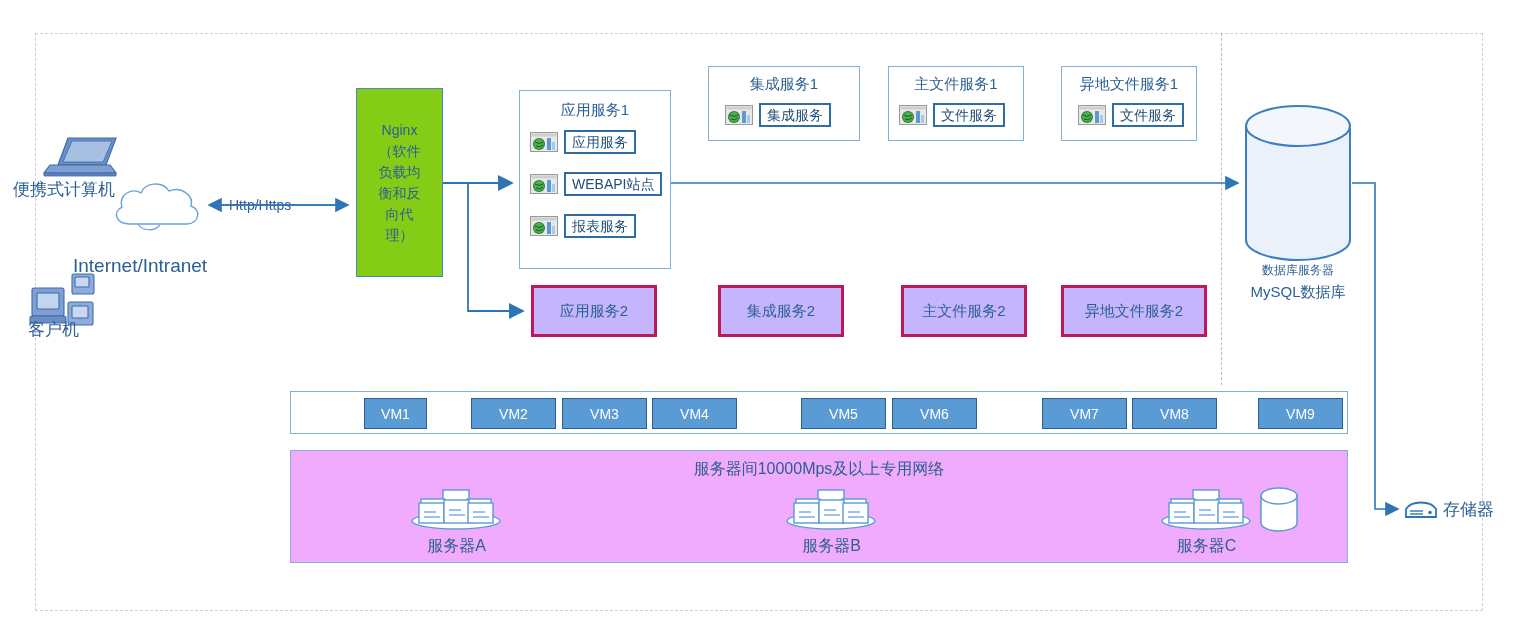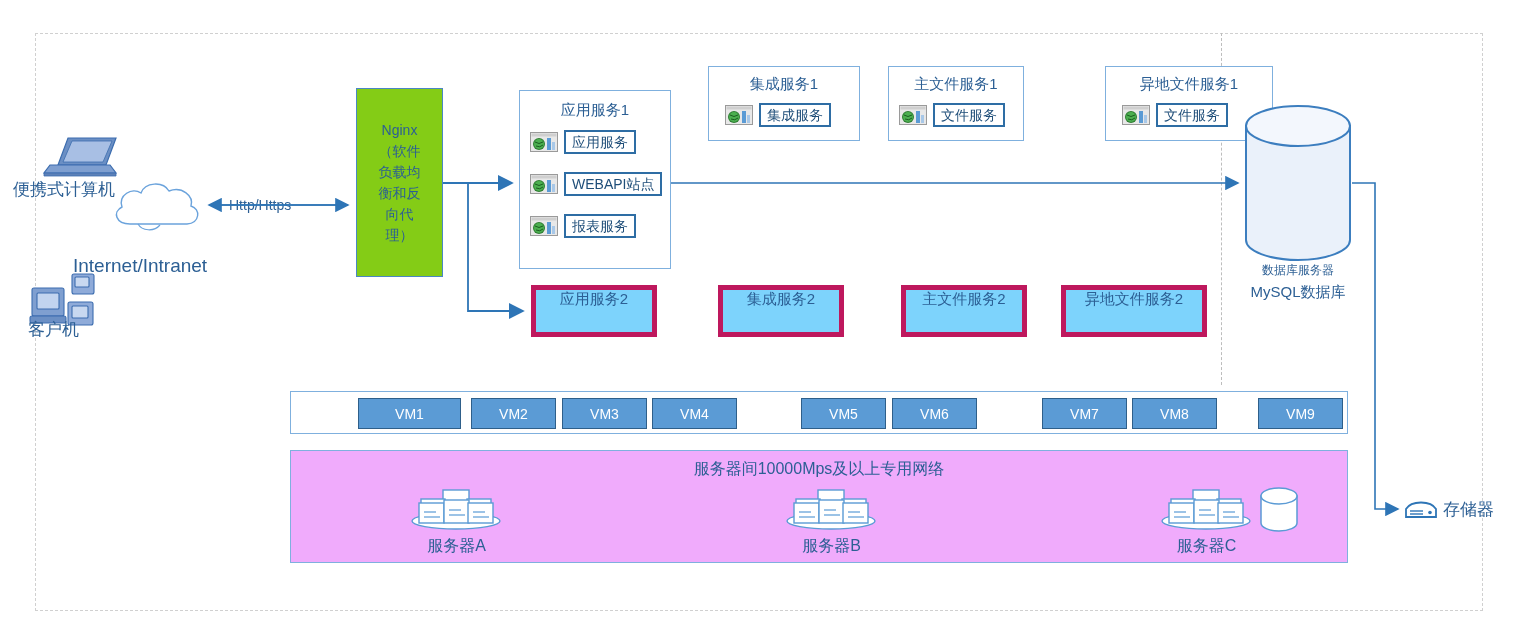--- a/index.html
+++ b/index.html
@@ -7,21 +7,21 @@
   #stage{position:relative;width:1518px;height:644px;overflow:hidden;background:#fff;}
 
   .abs{position:absolute;box-sizing:border-box;}
 
   
   #outer-frame{left:35px;top:33px;width:1448px;height:578px;border:1px dashed #d0d0d0;}
   
   #divider{left:1221px;top:33px;width:0;height:352px;border-left:1px dashed #bdbdbd;}
 
   
-  .box{border:5px solid #be185d;background:#7dd3fc;display:flex;
+  .box{border:3px solid #be185d;background:#c4b5fd;display:flex;align-items:center;
        justify-content:center;color:#2c5f94;font-size:15px;}
 
   .svc-group{border:1px solid #7fb0de;background:#fff;}
 
   .grp-title{position:absolute;left:0;right:0;text-align:center;color:#2c5f94;font-size:15px;}
 
   .svc-row{position:absolute;display:flex;align-items:center;gap:6px;}
   .iis-icon{width:28px;height:20px;position:relative;flex:0 0 auto;}
   .svc-label{border:2px solid #2e6da4;background:#fff;color:#1f4e79;font-size:14px;
              padding:1px 6px;line-height:18px;white-space:nowrap;}
@@ -175,21 +175,21 @@
           <path d="M4 12 a5 5 0 0 1 10 0 a5 5 0 0 1 -10 0" fill="#4caf50"></path>
           <path d="M5 10 q4 3 8 0 M6 14 q4 2 7 -1" stroke="#1b5e20" fill="none" stroke-width="1"></path>
           <rect x="17" y="6" width="4" height="12" fill="#5b9bd5"></rect>
           <rect x="22" y="10" width="3" height="8" fill="#a8c8e8"></rect>
         </svg>
       </span>
       <span class="svc-label">文件服务</span>
     </div>
   </div>
 
-  <div class="svc-group abs" style="left:1105px;top:66px;width:168px;height:75px;">
+  <div class="svc-group abs" style="left:1061px;top:66px;width:136px;height:75px;">
     <div class="grp-title" style="top:8px;">异地文件服务1</div>
     <div class="svc-row" style="left:16px;top:36px;">
       <span class="iis-icon">
         <svg width="28" height="20" viewBox="0 0 28 20">
           <rect x="0.5" y="0.5" width="27" height="19" fill="#e8e8e8" stroke="#9a9a9a"></rect>
           <rect x="1.5" y="1.5" width="25" height="3" fill="#cfcfcf"></rect>
           <circle cx="9" cy="12" r="6" fill="#2e7d32"></circle>
           <path d="M4 12 a5 5 0 0 1 10 0 a5 5 0 0 1 -10 0" fill="#4caf50"></path>
           <path d="M5 10 q4 3 8 0 M6 14 q4 2 7 -1" stroke="#1b5e20" fill="none" stroke-width="1"></path>
           <rect x="17" y="6" width="4" height="12" fill="#5b9bd5"></rect>
@@ -216,21 +216,21 @@
     <span>集成服务2</span>
   </div>
   <div class="box abs" style="left:901px;top:285px;width:126px;height:52px;">
     <span>主文件服务2</span>
   </div>
   <div class="box abs" style="left:1061px;top:285px;width:146px;height:52px;">
     <span>异地文件服务2</span>
   </div>
 
   <div class="vm-strip abs" style="left:290px;top:391px;width:1058px;height:43px;">
-    <div class="vm abs" style="left:67px;top:6px;width:103px;height:31px;">
+    <div class="vm abs" style="left:73px;top:6px;width:63px;height:31px;">
       <span>VM1</span>
       </div>
     <div class="vm abs" style="left:180px;top:6px;width:85px;height:31px;">
       <span>VM2</span>
       </div>
     <div class="vm abs" style="left:271px;top:6px;width:85px;height:31px;">
       <span>VM3</span>
       </div>
     <div class="vm abs" style="left:361px;top:6px;width:85px;height:31px;">
       <span>VM4</span>

